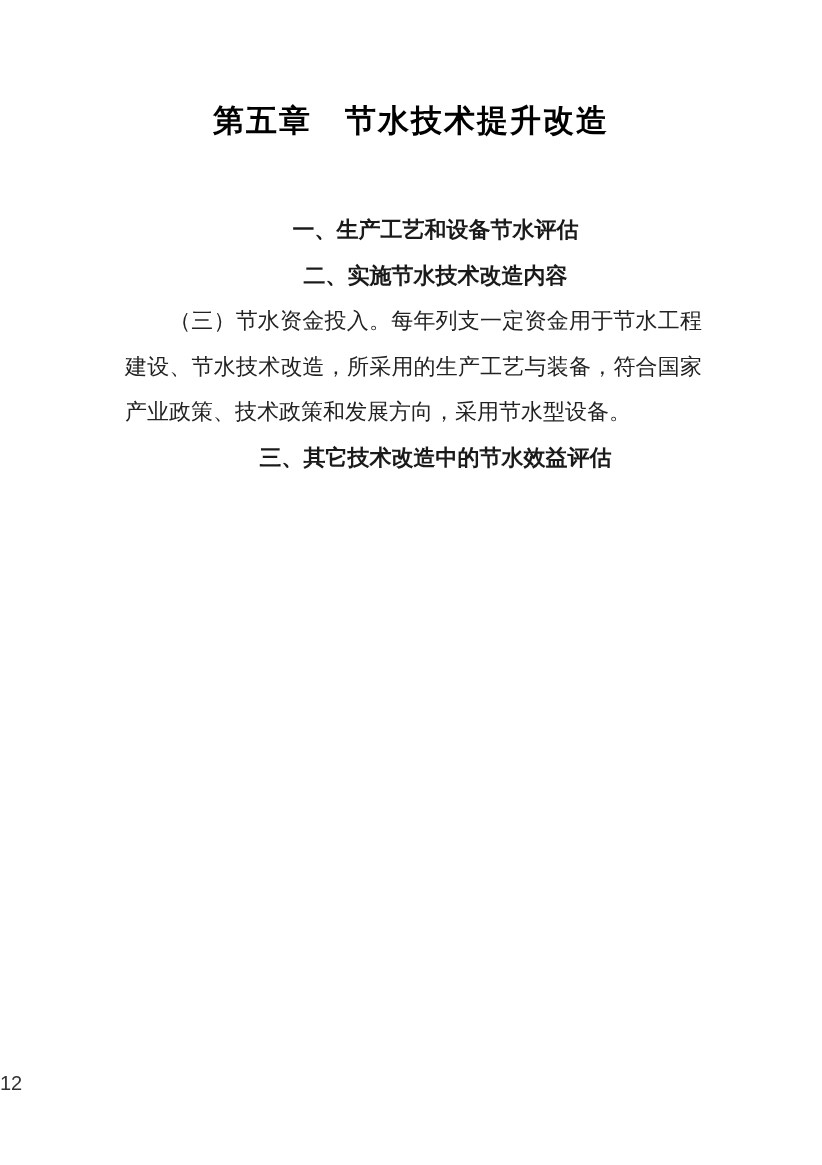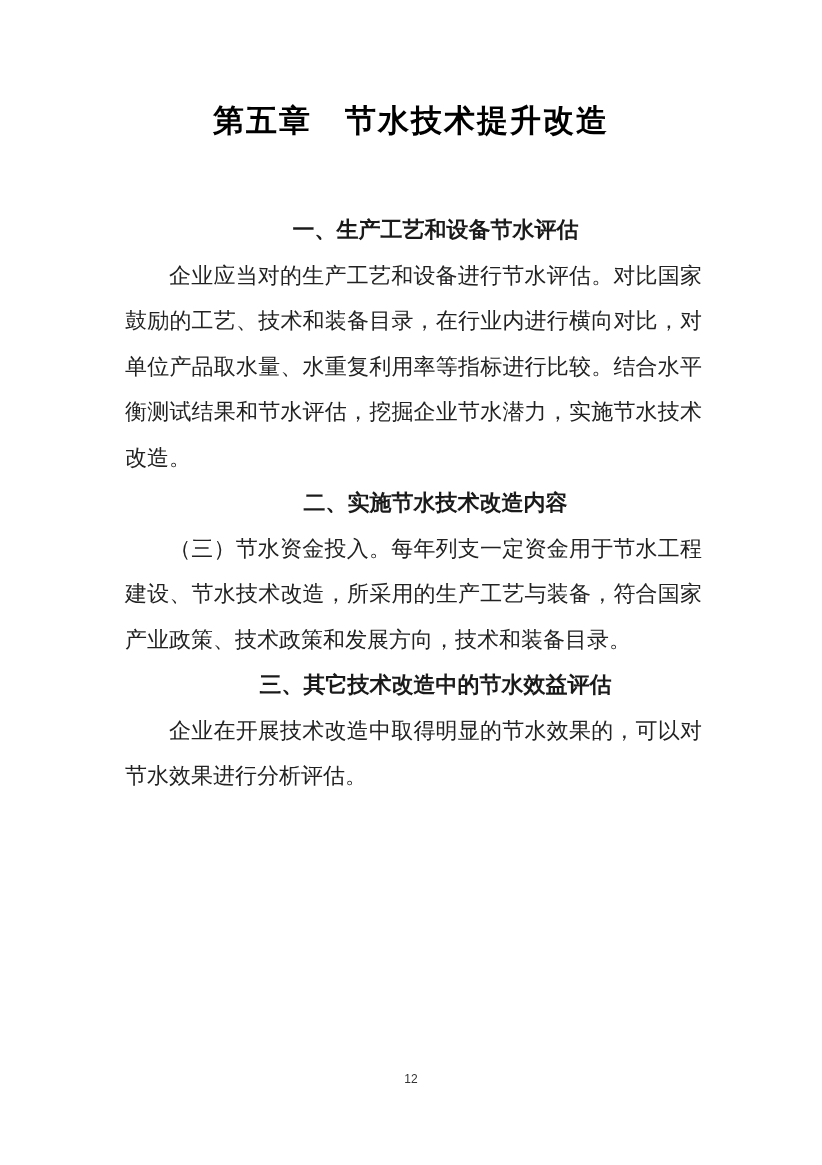--- a/index.html
+++ b/index.html
@@ -55,46 +55,43 @@
     text-indent: 2em;
     line-height: 45.5px;
     color: #222222;
     font-weight: 400;
   }
   .page-number {
     position: absolute;
     top: 1072px;
     left: 0;
     width: 100%;
-    text-align: center;
     font-family: "Liberation Sans", sans-serif;
-    font-size: 12px;
+    font-size: 20px;
     color: #333333;
   }
 </style>
 </head>
 <body>
 
 <div class="page">
 
   <h1 class="chapter-title">第五章　节水技术提升改造</h1>
 
   <div class="content">
 
     <h2 class="section-heading">一、生产工艺和设备节水评估</h2>
 
-    <p class="body-paragraph">企业应当对的生产工艺和设备进行节水评估。对比国家鼓励的工艺、技术和装备目录，在行业内进行横向对比，对单位产品取水量、水重复利用率等指标进行比较。结合水平衡测试结果和节水评估，挖掘企业节水潜力，实施节水技术改造。</p>
 
     <h2 class="section-heading">二、实施节水技术改造内容</h2>
 
 
 
-    <p class="body-paragraph">（三）节水资金投入。每年列支一定资金用于节水工程建设、节水技术改造，所采用的生产工艺与装备，符合国家产业政策、技术政策和发展方向，技术和装备目录。</p>
+    <p class="body-paragraph">（三）节水资金投入。每年列支一定资金用于节水工程建设、节水技术改造，所采用的生产工艺与装备，符合国家产业政策、技术政策和发展方向，采用节水型设备。</p>
 
     <h2 class="section-heading">三、其它技术改造中的节水效益评估</h2>
 
-    <p class="body-paragraph">企业在开展技术改造中取得明显的节水效果的，可以对节水效果进行分析评估。</p>
 
   </div>
 
   <div class="page-number">12</div>
 
 </div>
 
 </body></html>

